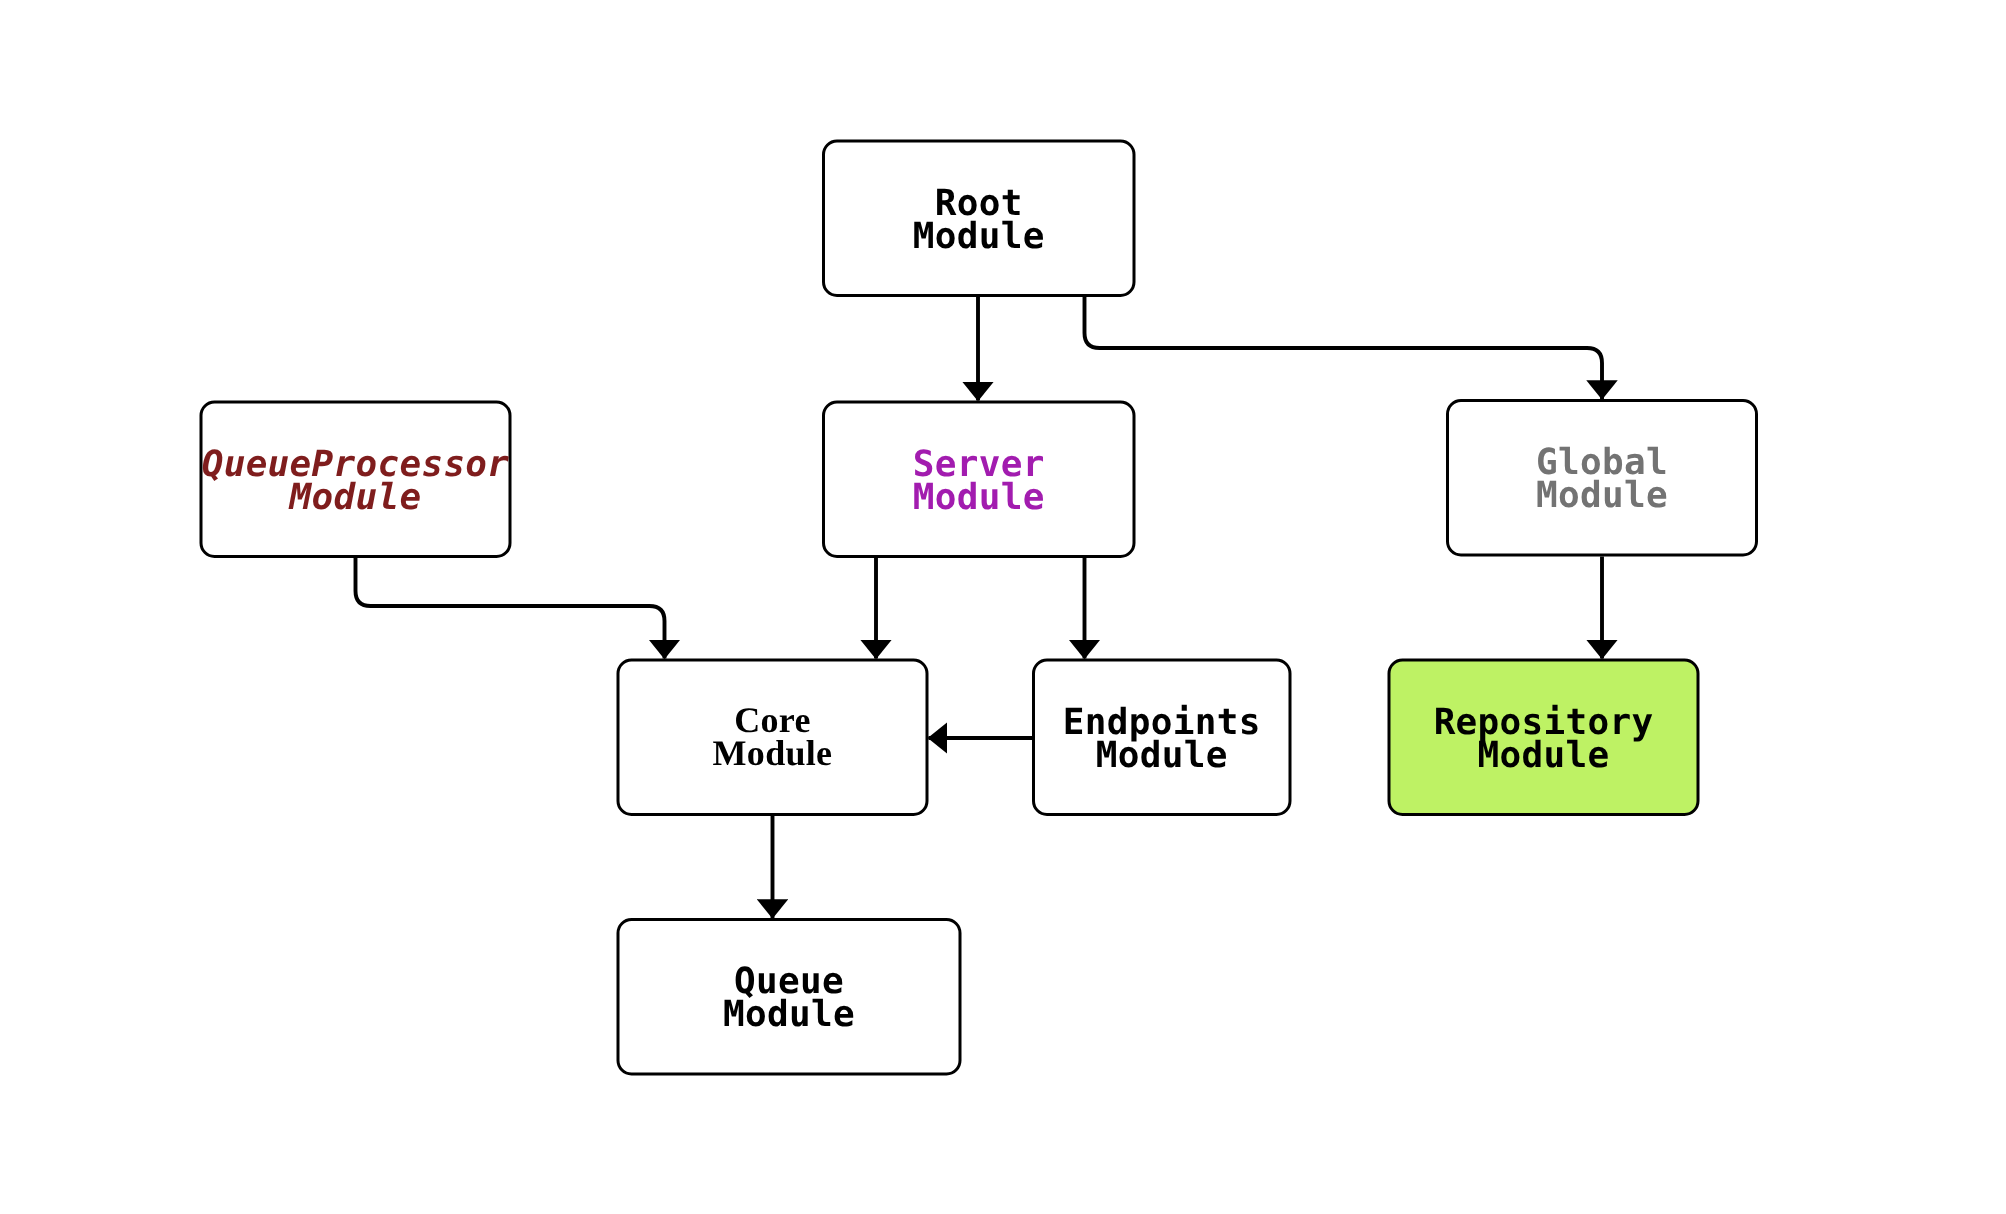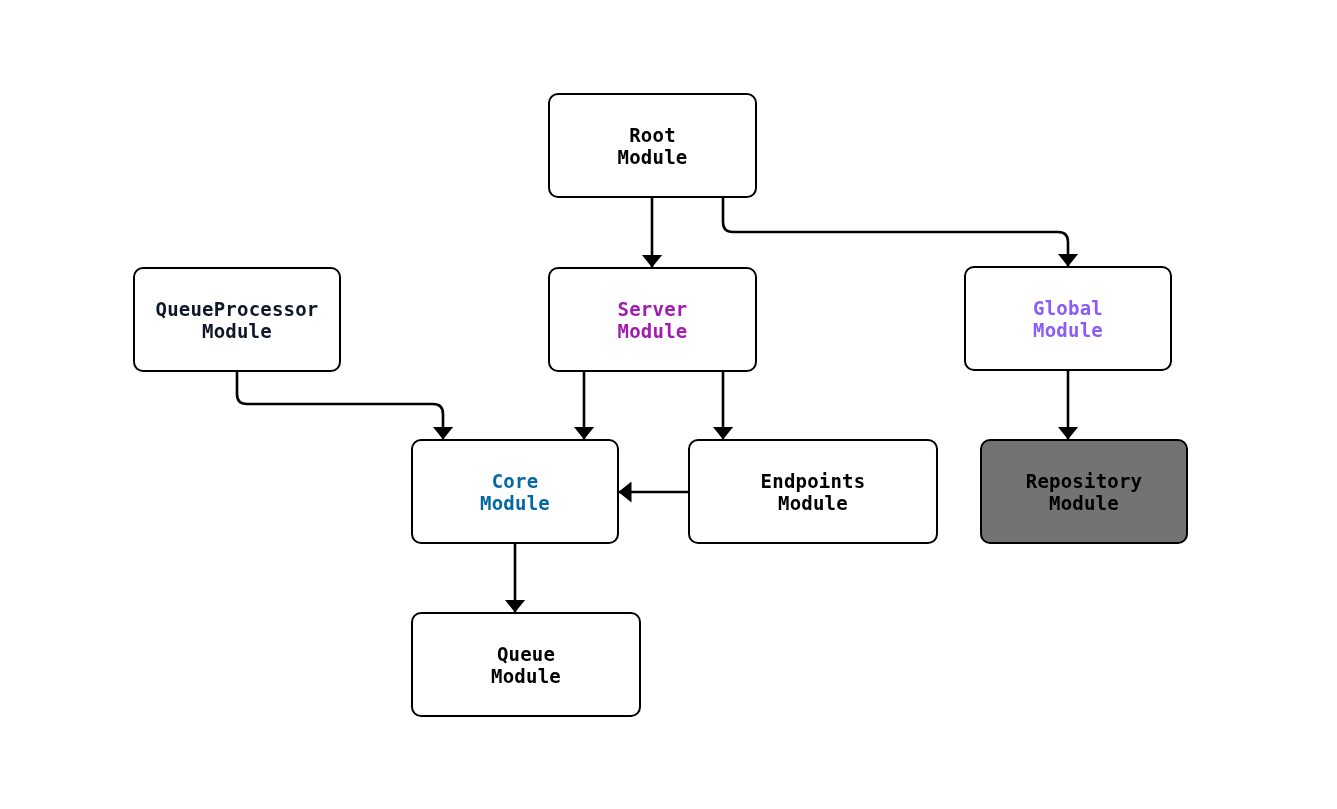--- a/index.html
+++ b/index.html
@@ -31,21 +31,21 @@
     border: 2.6px solid #000;
     border-radius: 10px;
     display: flex;
     align-items: center;
     justify-content: center;
   }
   .node-label {
     white-space: pre;
     text-align: center;
     font-weight: bold;
-    font-size: 19px;
+    font-size: 24px;
     line-height: 22px;
     letter-spacing: 0.2px;
   }
 </style>
 </head>
 <body>
 
 <div class="canvas" style="background: rgb(255, 255, 255);">
   <svg class="edge-layer" id="edge-layer" viewBox="0 0 1337 809" xmlns="http://www.w3.org/2000/svg">
     <defs>
@@ -67,36 +67,36 @@
   <div id="node-layer">
       <div class="node" style="left: 548px; top: 93px; width: 209px; height: 105px; background: rgb(255, 255, 255); border-color: rgb(0, 0, 0);">
         <div class="node-label" style="color: rgb(0, 0, 0);">Root
 Module</div>
       </div>
       <div class="node" style="left: 548px; top: 267px; width: 209px; height: 105px; background: rgb(255, 255, 255); border-color: rgb(0, 0, 0);">
         <div class="node-label" style="color: #a21caf;">Server
 Module</div>
       </div>
       <div class="node" style="left: 964px; top: 266px; width: 208px; height: 105px; background: rgb(255, 255, 255); border-color: rgb(0, 0, 0);">
-        <div class="node-label" style="color: #8b5cf6;">Global
+        <div class="node-label" style="color: #737373;">Global
 Module</div>
       </div>
       <div class="node" style="left: 133px; top: 267px; width: 208px; height: 105px; background: rgb(255, 255, 255); border-color: rgb(0, 0, 0);">
-        <div class="node-label" style="color: #0f172a;">QueueProcessor
+        <div class="node-label" style="color: #7f1d1d; font-style: italic;">QueueProcessor
 Module</div>
       </div>
       <div class="node" style="left: 411px; top: 439px; width: 208px; height: 105px; background: rgb(255, 255, 255); border-color: rgb(0, 0, 0);">
-        <div class="node-label" style="color: #0369a1;">Core
+        <div class="node-label" style="color: #000000; font-family: Liberation Serif, serif;">Core
 Module</div>
       </div>
-      <div class="node" style="left: 688px; top: 439px; width: 250px; height: 105px; background: rgb(255, 255, 255); border-color: rgb(0, 0, 0);">
+      <div class="node" style="left: 688px; top: 439px; width: 173px; height: 105px; background: rgb(255, 255, 255); border-color: rgb(0, 0, 0);">
         <div class="node-label" style="color: rgb(0, 0, 0);">Endpoints
 Module</div>
       </div>
-      <div class="node" style="left: 980px; top: 439px; width: 208px; height: 105px; background: #737373; border-color: rgb(0, 0, 0);">
+      <div class="node" style="left: 925px; top: 439px; width: 208px; height: 105px; background: #bef264; border-color: rgb(0, 0, 0);">
         <div class="node-label" style="color: rgb(0, 0, 0);">Repository
 Module</div>
       </div>
       <div class="node" style="left: 411px; top: 612px; width: 230px; height: 105px; background: rgb(255, 255, 255); border-color: rgb(0, 0, 0);">
         <div class="node-label" style="color: rgb(0, 0, 0);">Queue
 Module</div>
       </div>
     </div>
 </div>
 

